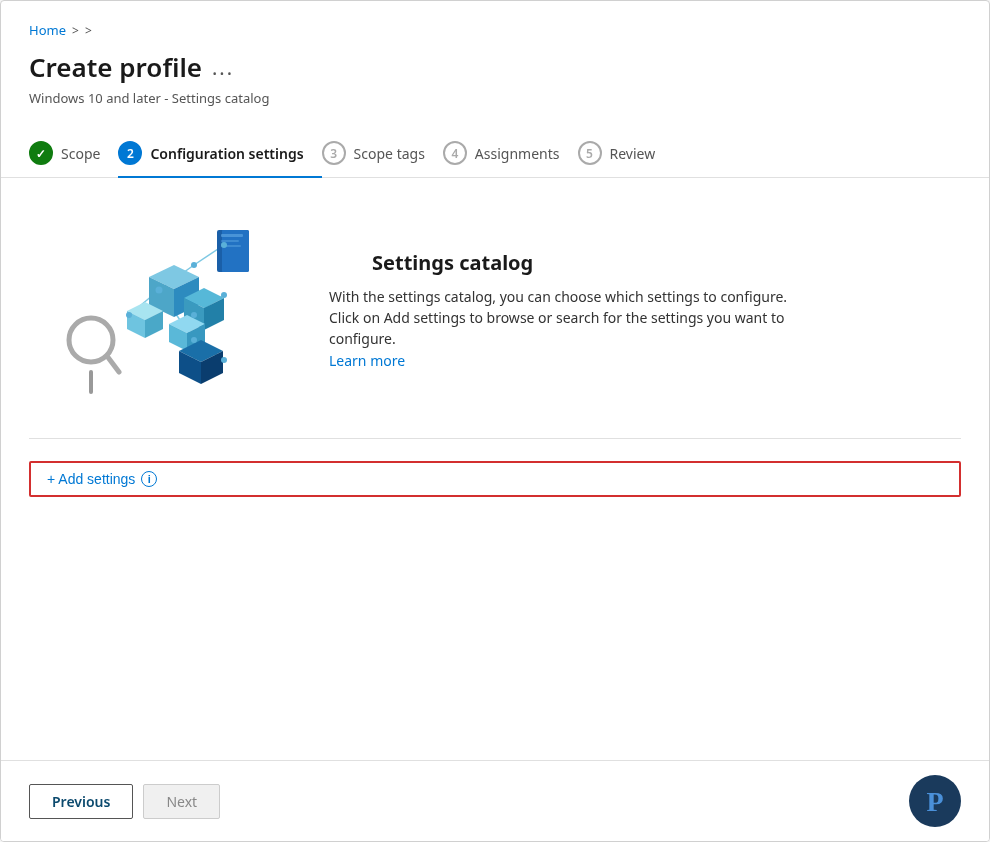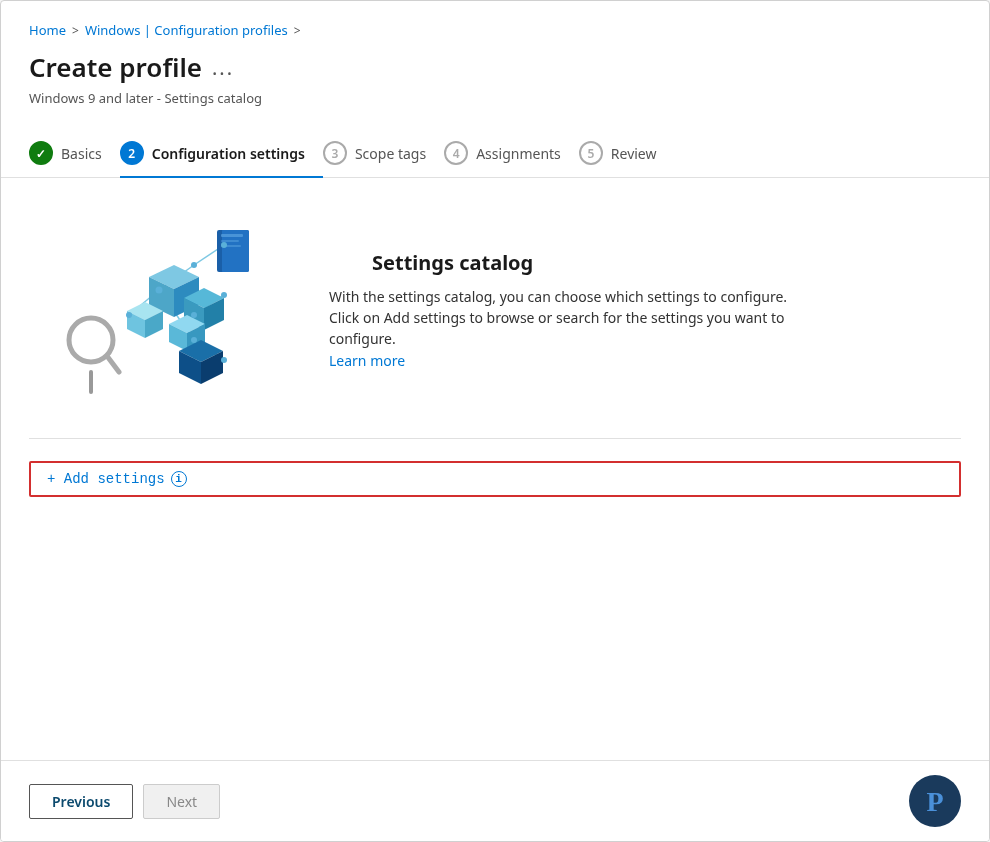--- a/index.html
+++ b/index.html
@@ -193,21 +193,21 @@
       align-items: center;
       gap: 6px;
       border: 2px solid #d32f2f;
       background: transparent;
       color: #0078d4;
       font-size: 14px;
       padding: 8px 16px;
       cursor: pointer;
       border-radius: 2px;
       margin-top: 22px;
-      font-family: Liberation Mono, monospace;
+      font-family: Liberation Sans, sans-serif;
       text-align: center;
     }
     .info-icon {
       display: inline-flex;
       align-items: center;
       justify-content: center;
       width: 16px;
       height: 16px;
       border-radius: 50%;
       border: 1.5px solid #0078d4;
@@ -266,35 +266,34 @@
   </style>
 </head>
 <body>
 
 <div class="window">
   <div class="main-content">
 
     <nav class="breadcrumb">
       <a>Home</a>
       <span class="sep">&gt;</span>
-      <a>Windows | Configuration profiles</a>
       <span class="sep">&gt;</span>
     </nav>
 
     <div class="page-title-row">
       <h1 class="page-title">Create profile</h1>
       <span class="ellipsis-menu">...</span>
     </div>
-    <p class="page-subtitle">Windows 9 and later - Settings catalog</p>
+    <p class="page-subtitle">Windows 10 and later - Settings catalog</p>
 
     <nav class="stepper">
 
       <div class="step">
         <div class="step-circle completed">✓</div>
-        <span>Basics</span>
+        <span>Scope</span>
       </div>
 
       <div class="step active">
         <div class="step-circle active-circle">2</div>
         <span>Configuration settings</span>
       </div>
 
       <div class="step">
         <div class="step-circle inactive">3</div>
         <span>Scope tags</span>

